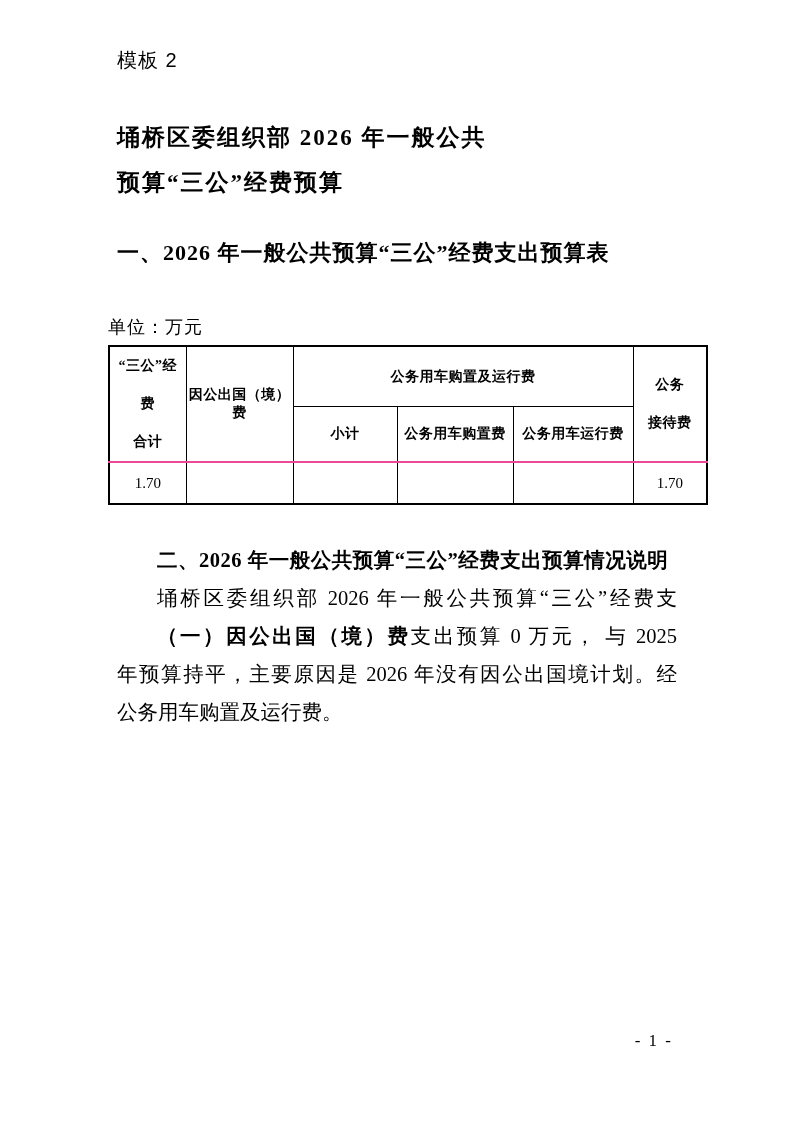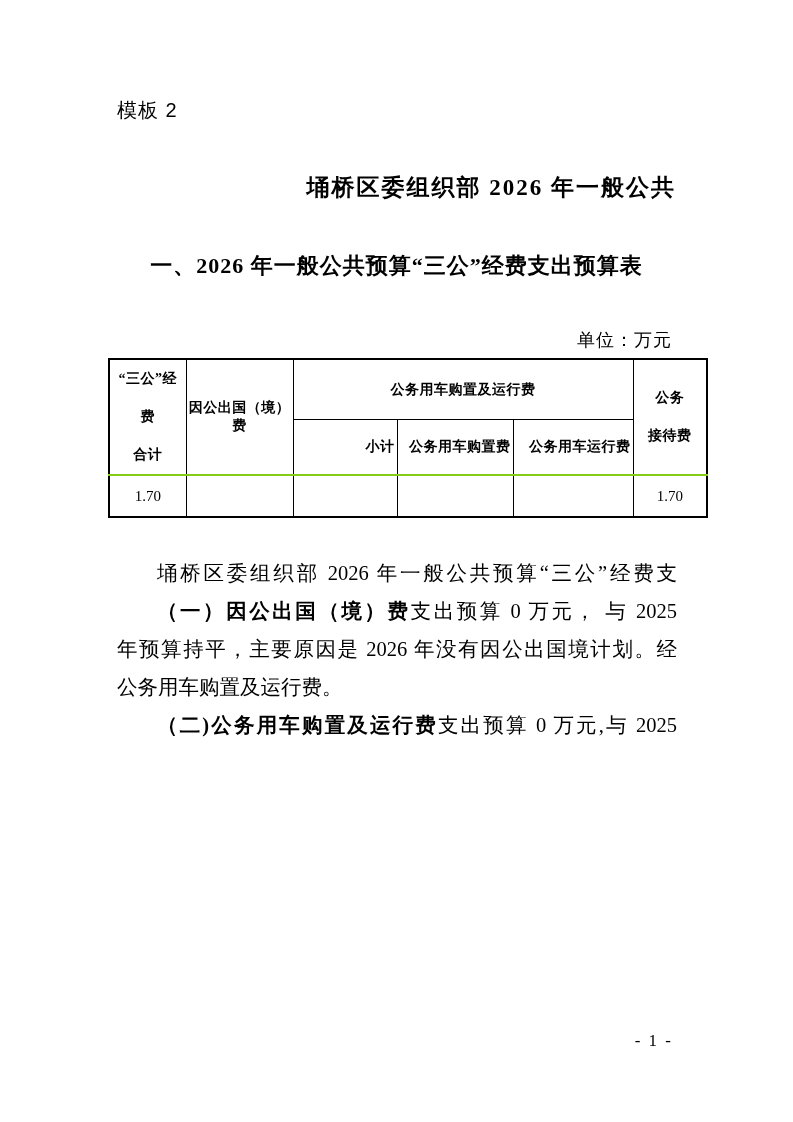--- a/index.html
+++ b/index.html
@@ -8,43 +8,43 @@
     width:793px;height:1122px;
     margin:0 auto;
     background:#ffffff;
     color:#000;
     overflow:hidden;
     font-family:"Liberation Serif","DejaVu Serif",serif;
     box-sizing:border-box;
     padding:0 117px;
   }
   .template-label{
-    margin-top:97px;
+    margin-top:47px;
     font-family:"Liberation Sans","DejaVu Sans",sans-serif;
     font-size:20px;line-height:26px;
     letter-spacing:1px;
   }
   .doc-title{
     margin-top:42px;
-    text-align:right;
+    text-align:left;
     font-weight:bold;
     font-size:23px;line-height:45px;
     letter-spacing:2px;
   }
   .sec1-heading{
-    margin-top:40px;
-    text-align:center;
+    margin-top:32px;
+    text-align:left;
     font-weight:bold;
     font-size:22px;line-height:32px;
     letter-spacing:1px;
   }
   .unit-line{
     width:598px;margin-left:-9px;
     margin-top:46px;
-    text-align:right;
+    text-align:left;
     padding-right:34px;
     box-sizing:border-box;
     font-size:18px;line-height:24px;
     letter-spacing:1px;
   }
   table.budget{
     width:598px;margin-left:-9px;
     margin-top:6px;
     border-collapse:collapse;
     table-layout:fixed;
@@ -54,24 +54,24 @@
     border:1px solid #000;
     text-align:center;
     vertical-align:middle;
     padding:0 2px;
     font-weight:bold;
     font-size:14px;
     letter-spacing:0.5px;
   }
   table.budget .hdr-line{line-height:38px;}
   tr.hdr-row1 td{height:40px;}
-  tr.hdr-row2 td{height:36px;text-align:right;}
+  tr.hdr-row2 td{height:36px;}
   tr.data-row td{
     height:40px;
-    border-top:2px solid #84cc16;
+    border-top:2px solid #ec4899;
     font-weight:normal;
     font-size:15px;
     letter-spacing:0;
   }
   .body-text{
     margin-top:36px;
     width:560px;
     font-size:20.5px;
     line-height:38px;
   }
@@ -99,20 +99,21 @@
 </style>
 </head>
 <body>
 
 <div class="page">
 
   <div class="template-label">模板 2</div>
 
   <div class="doc-title">
     <div>埇桥区委组织部 2026 年一般公共</div>
+    <div>预算“三公”经费预算</div>
   </div>
 
   <div class="sec1-heading">一、2026 年一般公共预算“三公”经费支出预算表</div>
 
   <div class="unit-line">单位：万元</div>
 
   <table class="budget">
     <colgroup>
       <col style="width:77px">
         <col style="width:107px">
@@ -144,31 +145,31 @@
         <td></td>
         <td></td>
         <td></td>
         <td></td>
         <td>1.70</td>
       </tr>
     </tbody>
   </table>
 
   <div class="body-text">
+    <div class="sec2-heading">二、2026 年一般公共预算“三公”经费支出预算情况说明</div>
 
     <div>
       <div class="line indent">埇桥区委组织部 2026 年一般公共预算“三公”经费支</div>
     </div>
 
     <div>
       <div class="line indent"><span class="bold">（一）因公出国（境）费</span><span>支出预算 0 万元， 与 2025</span></div>
       <div class="line">年预算持平，主要原因是 2026 年没有因公出国境计划。经</div>
       <div class="line last">公务用车购置及运行费。</div>
     </div>
 
     <div>
-      <div class="line indent"><span class="bold">（二)公务用车购置及运行费</span><span>支出预算 0 万元,与 2025</span></div>
     </div>
   </div>
 
   <div class="footer-page">- 1 -</div>
 
 </div>
 
 </body></html>

